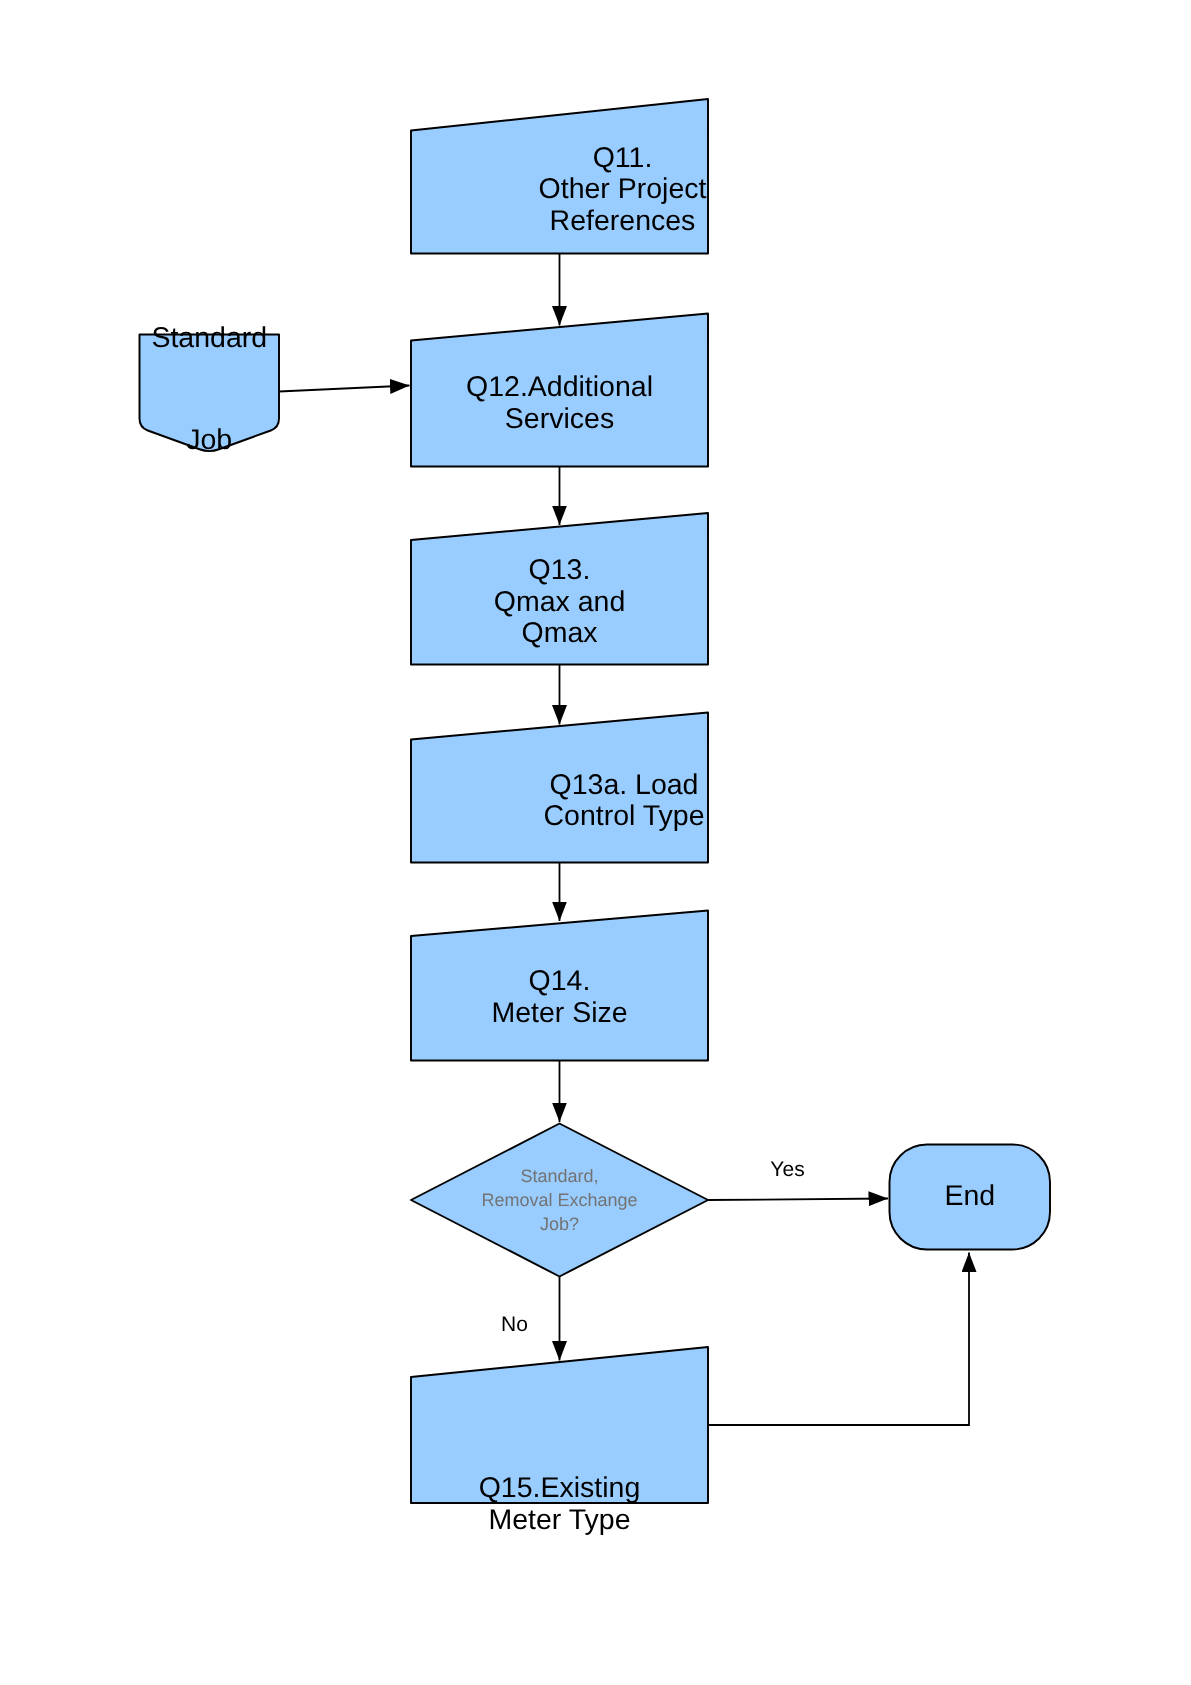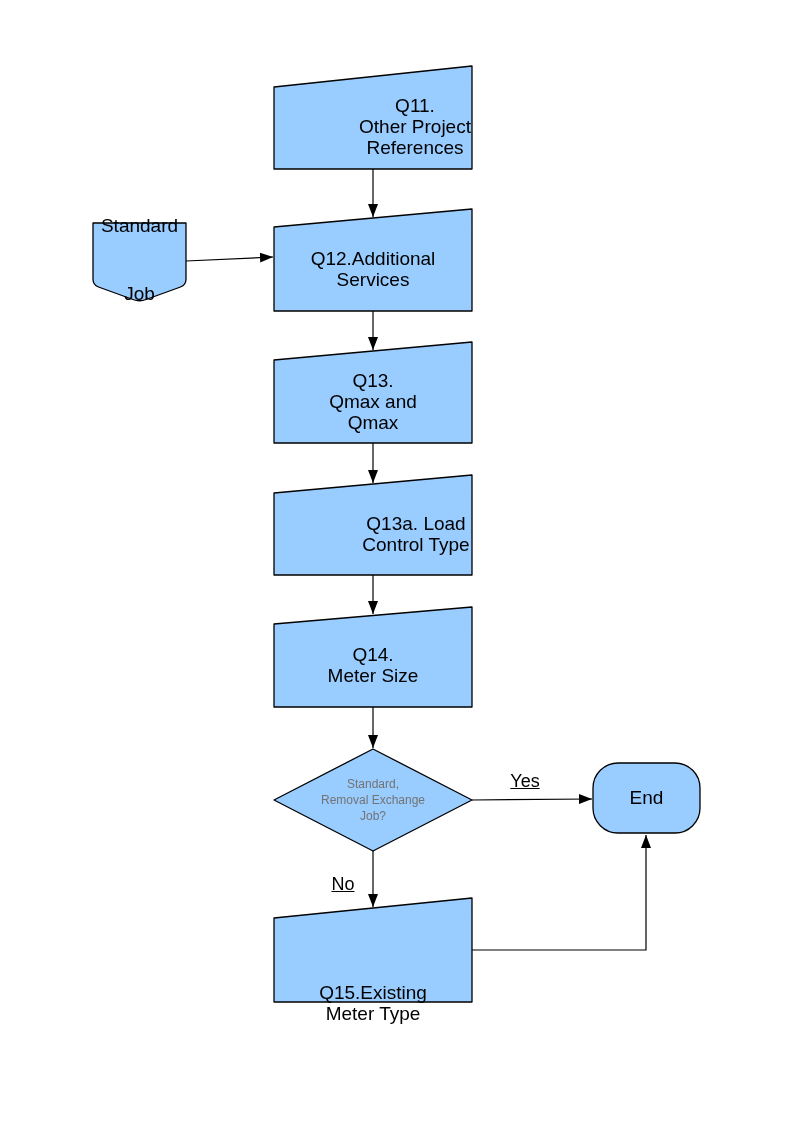--- a/index.html
+++ b/index.html
@@ -43,25 +43,24 @@
   .diamond-text {
     font-size: 12px;
     line-height: 16px;
     color: #737373;
   }
   .end-text {
     font-size: 19px;
   }
   .edge-label {
     position: absolute;
-    font-size: 18px;
+    font-size: 14px;
     color: #000000;
     text-align: center;
     pointer-events: none;
-    text-decoration: underline;
   }
   svg path.shape, svg polygon.shape, svg rect.shape {
     stroke: #000000;
     stroke-width: 1.3;
     stroke-linejoin: round;
   }
   svg path.connector {
     stroke: #000000;
     stroke-width: 1.2;
     fill: none;

